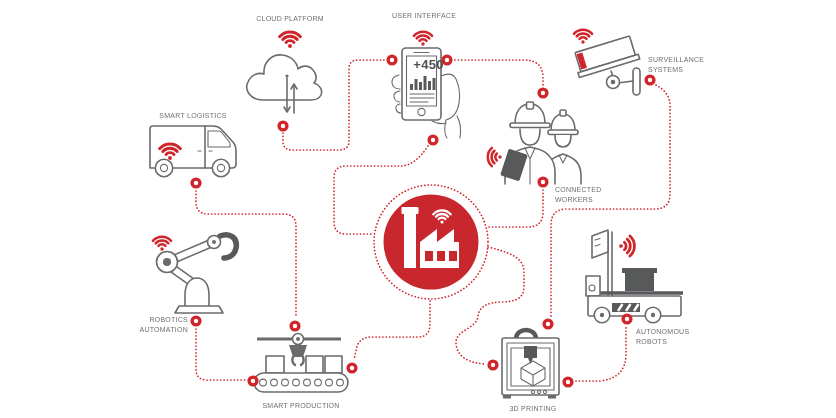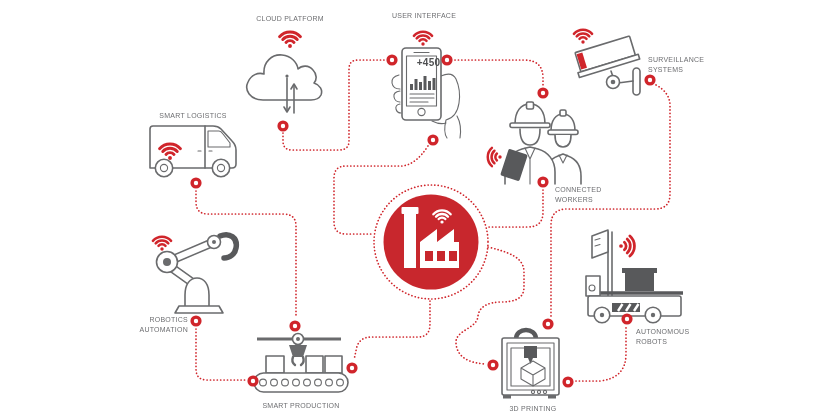--- a/index.html
+++ b/index.html
@@ -4,21 +4,21 @@
 <style>
   html,body{margin:0;padding:0;background:#fff;}
   #stage{position:relative;width:836px;height:418px;background:#fff;overflow:hidden;
          font-family:"Liberation Sans",sans-serif;}
   #art{position:absolute;left:0;top:0;}
   .nlabel{position:absolute;font-size:7px;line-height:1.4;letter-spacing:.25px;
           color:#6d6e71;font-weight:400;white-space:nowrap;}
   .c{text-align:center;}
   .r{text-align:right;}
   .phone-stat{position:absolute;left:403px;top:57px;width:51px;text-align:center;
-              font-size:10px;font-weight:bold;color:#4f5052;letter-spacing:.3px;}
+              font-size:13px;font-weight:bold;color:#4f5052;letter-spacing:.3px;}
   .ol{fill:none;stroke:#6a6b6d;stroke-width:1.6;stroke-linejoin:round;stroke-linecap:round;}
   .olf{fill:#fff;stroke:#6a6b6d;stroke-width:1.6;stroke-linejoin:round;stroke-linecap:round;}
   .thin{stroke-width:1.1;}
   .dotline{fill:none;stroke:#d0252b;stroke-width:1.7;stroke-linecap:round;
            stroke-dasharray:0.1 3.3;}
 </style>
 </head>
 <body>
 
 <div id="stage">

